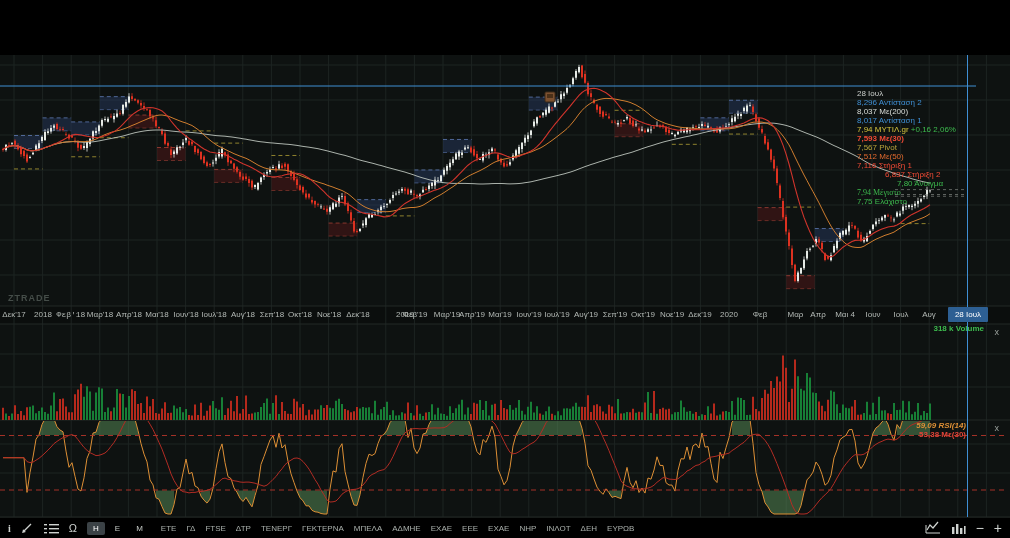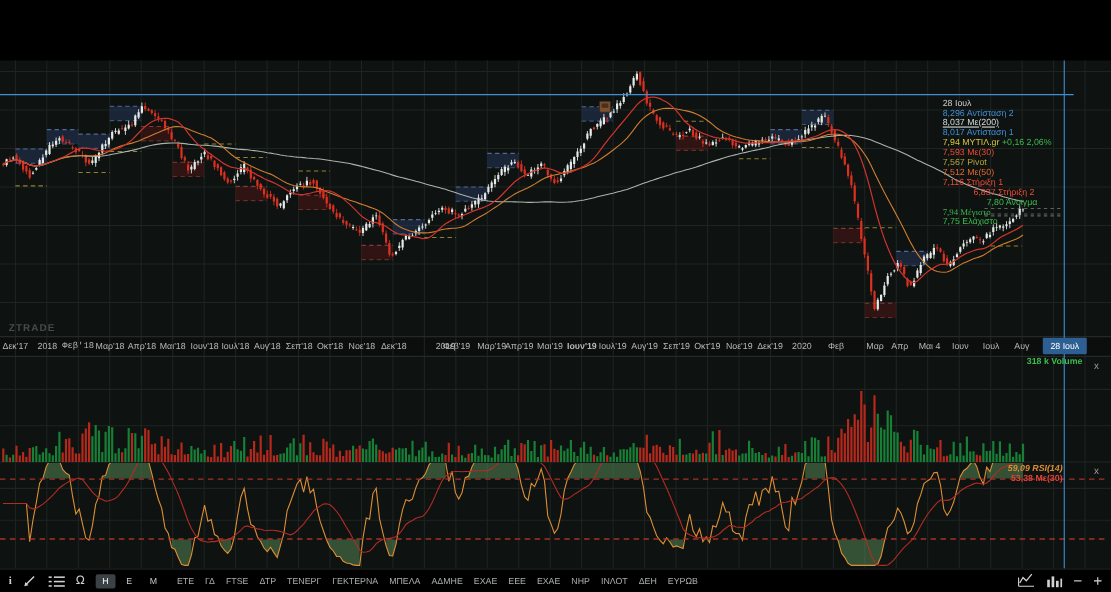--- a/index.html
+++ b/index.html
@@ -215,24 +215,24 @@
         <path d="M3,457.7L6,457.7L9,457.7L12,457.7L15,457.7L18,457.7L21,457.7L24,457.7L27,461.6L30,462.6L33,462.1L36,460.2L39,458.3L42,455.8L45,453.0L48,450.1L51,447.0L54,443.6L57,441.4L60,439.4L63,437.6L66,437.1L69,435.3L72,434.6L75,436.0L78,439.6L81,443.6L84,447.4L87,450.3L90,452.7L93,454.1L96,455.6L99,455.3L102,454.3L105,453.0L108,450.3L111,446.3L114,442.5L117,437.6L120,432.0L123,425.7L126,420.1L129,419.0L132,419.0L135,419.0L138,419.0L141,419.0L144,419.0L147,419.5L150,424.2L153,429.5L156,435.8L159,442.4L162,449.1L165,457.1L168,465.2L171,473.9L174,480.5L177,485.5L180,489.6L183,491.7L186,492.1L189,492.9L192,492.4L195,492.4L198,491.7L201,491.5L204,491.0L207,490.3L210,489.3L213,487.1L216,484.6L219,481.9L222,478.8L225,478.1L228,479.3L231,479.7L234,480.8L237,481.2L240,482.0L243,482.3L246,482.1L249,482.1L252,482.6L255,483.2L258,484.3L261,485.2L264,486.2L267,485.1L270,482.5L273,479.4L276,476.5L279,472.3L282,468.8L285,464.7L288,462.1L291,460.1L294,458.3L297,458.0L300,458.9L303,461.5L306,465.0L309,469.1L312,474.2L315,479.6L318,484.2L321,490.0L324,494.8L327,500.0L330,502.0L333,501.8L336,501.0L339,498.0L342,494.2L345,492.0L348,490.5L351,489.8L354,489.4L357,489.0L360,487.7L363,485.1L366,481.4L369,476.8L372,474.5L375,473.2L378,471.2L381,470.3L384,469.6L387,466.7L390,462.3L393,456.5L396,449.9L399,443.1L402,436.9L405,432.8L408,430.9L411,429.1L414,428.6L417,428.6L420,428.9L423,428.7L426,428.6L429,428.2L432,428.0L435,427.9L438,428.0L441,427.9L444,427.6L447,426.3L450,423.5L453,421.2L456,419.0L459,419.0L462,419.0L465,419.0L468,419.0L471,419.0L474,419.0L477,419.0L480,419.0L483,419.0L486,419.0L489,419.1L492,421.1L495,424.0L498,429.4L501,435.3L504,441.4L507,447.3L510,452.4L513,453.8L516,453.3L519,451.7L522,449.4L525,447.7L528,445.6L531,443.7L534,442.1L537,439.4L540,434.6L543,429.0L546,422.8L549,419.0L552,419.0L555,419.0L558,419.0L561,419.0L564,419.0L567,419.0L570,419.0L573,419.0L576,419.0L579,419.0L582,419.0L585,419.0L588,419.0L591,419.0L594,419.0L597,424.0L600,430.4L603,437.2L606,443.7L609,450.7L612,458.1L615,465.5L618,473.0L621,480.8L624,484.5L627,486.2L630,487.4L633,488.7L636,488.8L639,489.2L642,488.9L645,488.8L648,488.1L651,487.1L654,485.2L657,482.3L660,480.0L663,477.7L666,477.8L669,479.1L672,479.3L675,479.5L678,478.8L681,476.3L684,474.3L687,471.0L690,469.7L693,467.3L696,465.4L699,464.8L702,462.5L705,461.2L708,458.6L711,457.1L714,456.6L717,456.0L720,454.7L723,454.7L726,453.9L729,453.2L732,450.6L735,448.7L738,446.5L741,444.2L744,442.3L747,439.2L750,436.1L753,434.7L756,434.2L759,434.4L762,437.2L765,440.3L768,444.6L771,449.9L774,456.5L777,463.7L780,471.4L783,479.1L786,487.5L789,496.2L792,504.9L795,510.8L798,513.7L801,514.0L804,514.0L807,513.6L810,511.4L813,508.6L816,504.8L819,501.0L822,497.6L825,494.9L828,491.9L831,488.4L834,483.5L837,478.0L840,472.8L843,467.9L846,463.9L849,460.3L852,456.9L855,454.7L858,454.8L861,454.9L864,454.2L867,452.1L870,449.4L873,446.4L876,444.3L879,442.5L882,441.3L885,439.9L888,439.1L891,439.5L894,440.2L897,439.1L900,436.6L903,432.9L906,429.6L909,426.6L912,424.8L915,423.6L918,422.4L921,421.2L924,419.9L927,419.0L930,419.0" stroke="#b22c24" stroke-width="1"></path>
       </g>
       <line x1="0" y1="435.5" x2="1008" y2="435.5" stroke="#b5352a" stroke-width="1.2" stroke-dasharray="5,4" opacity="0.9"></line>
       <line x1="0" y1="490" x2="1008" y2="490" stroke="#b5352a" stroke-width="1.2" stroke-dasharray="5,4" opacity="0.9"></line>
       <line x1="967.5" y1="55" x2="967.5" y2="517" stroke="#3f8fd4" stroke-width="1"></line>
     </svg>
 
   <div class="ov" id="legend">
       <div class="lg"><span style="color: rgb(200, 204, 201);">28 Ιουλ</span></div>
       <div class="lg"><span style="color: rgb(63, 143, 212);">8,296 Αντίσταση 2</span></div>
-      <div class="lg"><span style="color: rgb(216, 220, 216); text-decoration: underline;">8,037 Με(200)</span></div>
+      <div class="lg"><span style="color: rgb(216, 220, 216);">8,037 Με(200)</span></div>
       <div class="lg"><span style="color: rgb(63, 143, 212);">8,017 Αντίσταση 1</span></div>
       <div class="lg"><span style="color: rgb(214, 197, 62);">7,94 ΜΥΤΙΛ.gr</span><span style="color: rgb(61, 187, 78);"> +0,16 2,06%</span></div>
-      <div class="lg"><span style="color: rgb(240, 74, 53);">7,593 Με(30)</span></div>
+      <div class="lg"><span style="color: rgb(240, 74, 53); font-weight: bold;">7,593 Με(30)</span></div>
       <div class="lg"><span style="color: rgb(184, 163, 58);">7,567 Pivot</span></div>
       <div class="lg"><span style="color: rgb(224, 105, 46);">7,512 Με(50)</span></div>
       <div class="lg"><span style="color: rgb(240, 74, 53);">7,116 Στήριξη 1</span></div>
       <div class="lg"><span style="color: rgb(240, 74, 53); padding-left: 28px;">6,837 Στήριξη 2</span></div>
       <div class="lg"><span style="color: rgb(61, 187, 78); margin-left: 40px;">7,80 Άνοιγμα</span></div>
       <div class="lg"><span style="color: rgb(61, 187, 78); font-family: Liberation Serif, serif;">7,94 Μέγιστο</span></div>
       <div class="lg"><span style="color: rgb(61, 187, 78);">7,75 Ελάχιστο</span></div>
     </div>
   <div class="ov" id="watermark">ZTRADE</div>
   <div class="ov" id="vol-title" style="color: rgb(61, 187, 78);">318 k Volume</div>
@@ -257,21 +257,21 @@
       <span class="xtick" style="left: 243px;">Αυγ'18</span>
       <span class="xtick" style="left: 272px;">Σεπ'18</span>
       <span class="xtick" style="left: 300px;">Οκτ'18</span>
       <span class="xtick" style="left: 329px;">Νοε'18</span>
       <span class="xtick" style="left: 358px;">Δεκ'18</span>
       <span class="xtick" style="left: 405px;">2019</span>
       <span class="xtick" style="left: 415px;">Φεβ'19</span>
       <span class="xtick" style="left: 447px;">Μαρ'19</span>
       <span class="xtick" style="left: 472px;">Απρ'19</span>
       <span class="xtick" style="left: 500px;">Μαι'19</span>
-      <span class="xtick" style="left: 529px; font-weight: bold;">Ιουν'19</span>
+      <span class="xtick" style="left: 529px;">Ιουν'19</span>
       <span class="xtick" style="left: 557px;">Ιουλ'19</span>
       <span class="xtick" style="left: 586px;">Αυγ'19</span>
       <span class="xtick" style="left: 615px;">Σεπ'19</span>
       <span class="xtick" style="left: 643px;">Οκτ'19</span>
       <span class="xtick" style="left: 672px;">Νοε'19</span>
       <span class="xtick" style="left: 700px;">Δεκ'19</span>
       <span class="xtick" style="left: 729px;">2020</span>
       <span class="xtick" style="left: 760px;">Φεβ</span>
       <span class="xtick" style="left: 790px; padding-left: 11px;">Μαρ</span>
       <span class="xtick" style="left: 818px;">Απρ</span>

